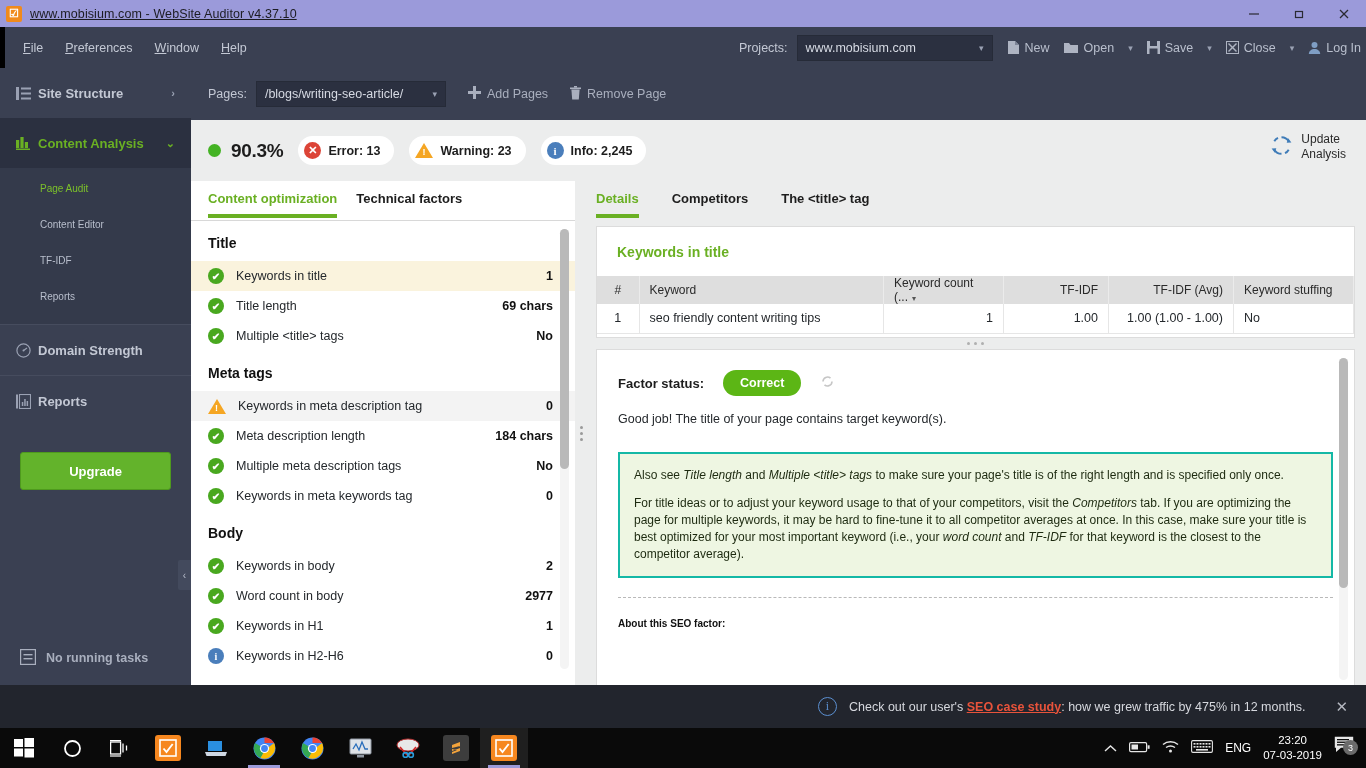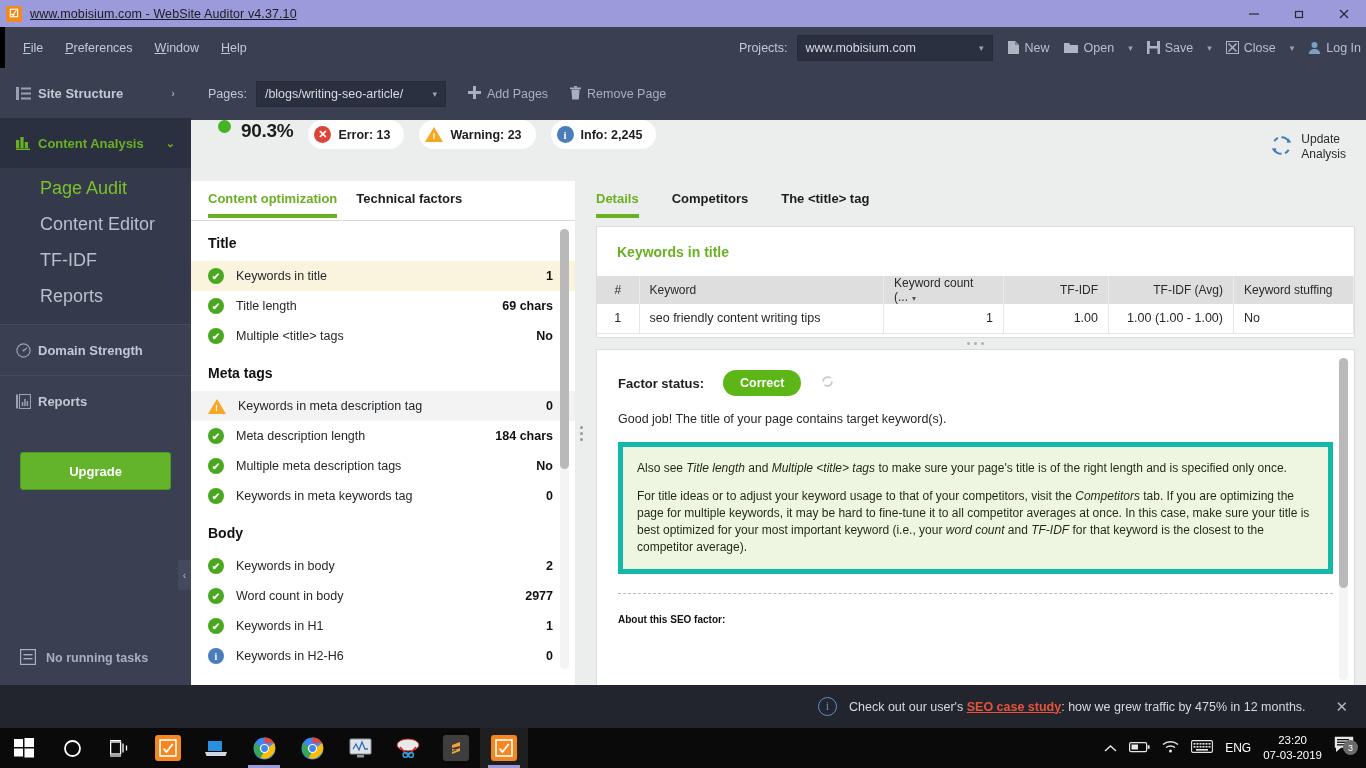--- a/index.html
+++ b/index.html
@@ -62,21 +62,21 @@
     height: 50px; display: flex; align-items: center; padding: 0 16px;
     font-size: 13px; color: #c3c8d4; font-weight: bold; position: relative;
   }
   .sb-row .sb-ico { width: 22px; display:flex; align-items:center; color:#9aa1b3; }
   .sb-row .sb-chev { margin-left: auto; font-size: 11px; color: #9aa1b3; }
   .sb-row.active { background: #2b3040; color: #6ab023; }
   .sb-row.active .sb-chev { color: #6ab023; }
   .sb-sub { background: #343a4b; padding: 2px 0 10px 0; }
   .sb-sub-item {
     height: 36px; display: flex; align-items: center; padding-left: 40px;
-    font-size: 18px; color: #b9bfcd;
+    font-size: 10px; color: #b9bfcd;
   }
   .sb-sub-item.sel { color: #7cc02b; }
   .sb-div { height: 1px; background: #464c5e; margin: 0; }
   .upgrade-wrap { padding: 26px 20px 0 20px; }
   .upgrade-btn {
     height: 38px; background: #63b32b; border: 1px solid #4e9a1d; border-radius: 3px;
     display: flex; align-items: center; justify-content: center;
     color: #fff; font-size: 13px; font-weight: bold;
   }
   .tasks-row {
@@ -107,22 +107,22 @@
     font-size: 12.5px; color: #d6dae3;
   }
   .pages-select .caret { margin-left: auto; font-size: 9px; color: #9aa1b3; }
   .page-act {
     display: flex; align-items: center; gap: 6px; margin-left: 22px;
     font-size: 12.5px; color: #a9afbe;
   }
 
   
   .scorebar {
-    height: 61px; background: #eceded; display: flex; 
-    padding-left: 27px; position: relative;
+    height: 61px; background: #eceded; display: flex; align-items: center;
+    padding-left: 17px; position: relative;
   }
   .score-dot { width: 13px; height: 13px; border-radius: 50%; background: #44b324; }
   .score-pct { font-size: 19px; font-weight: bold; color: #1d1d1d; margin-left: 10px; letter-spacing: -.3px;}
   .pill {
     height: 29px; background: #fff; border-radius: 15px; display: flex;
     align-items: center; padding: 0 14px 0 6px; margin-left: 15px; gap: 7px;
     font-size: 12.5px; font-weight: bold; color: #1d1d1d;
   }
   .badge-ico { width: 17px; height: 17px; border-radius: 50%; display:flex; align-items:center; justify-content:center; color:#fff; font-size:11px; font-weight:bold;}
   .badge-ico.err { background: #dc4437; }
@@ -212,21 +212,21 @@
   }
   .fs-row { display: flex; align-items: center; gap: 19px; padding: 20px 0 0 21px; }
   .fs-label { font-size: 13px; font-weight: bold; color: #1d1d1d; }
   .correct-pill {
     background: #5cb615; color: #fff; border-radius: 13px; height: 26px;
     display: flex; align-items: center; padding: 0 17px; font-size: 12.5px; font-weight: bold;
   }
   .refresh-ico { color: #c6c6c6; font-size: 15px; }
   .goodjob { font-size: 12.5px; color: #24282c; padding: 16px 0 0 21px; }
   .tipbox {
-    margin: 16px 21px 0 21px; background: #eef6e2; border: 5px solid #14b8a6;
+    margin: 26px 21px 0 21px; background: #eef6e2; border: 2px solid #14b8a6;
     padding: 13px 14px; font-size: 12px; color: #1d2a10; line-height: 17px;
   }
   .tipbox p + p { margin-top: 11px; }
   .tipbox i { font-style: italic; }
   .dashed { border-top: 1px dashed #b9b9b9; margin: 19px 21px 0 21px; }
   .about { font-size: 10px; font-weight: bold; color: #111; padding: 20px 0 0 21px; }
   .rp-scroll {
     position: absolute; right: 6px; top: 8px; width: 9px; height: 322px;
     background: #f4f4f4; border-radius: 5px;
   }

